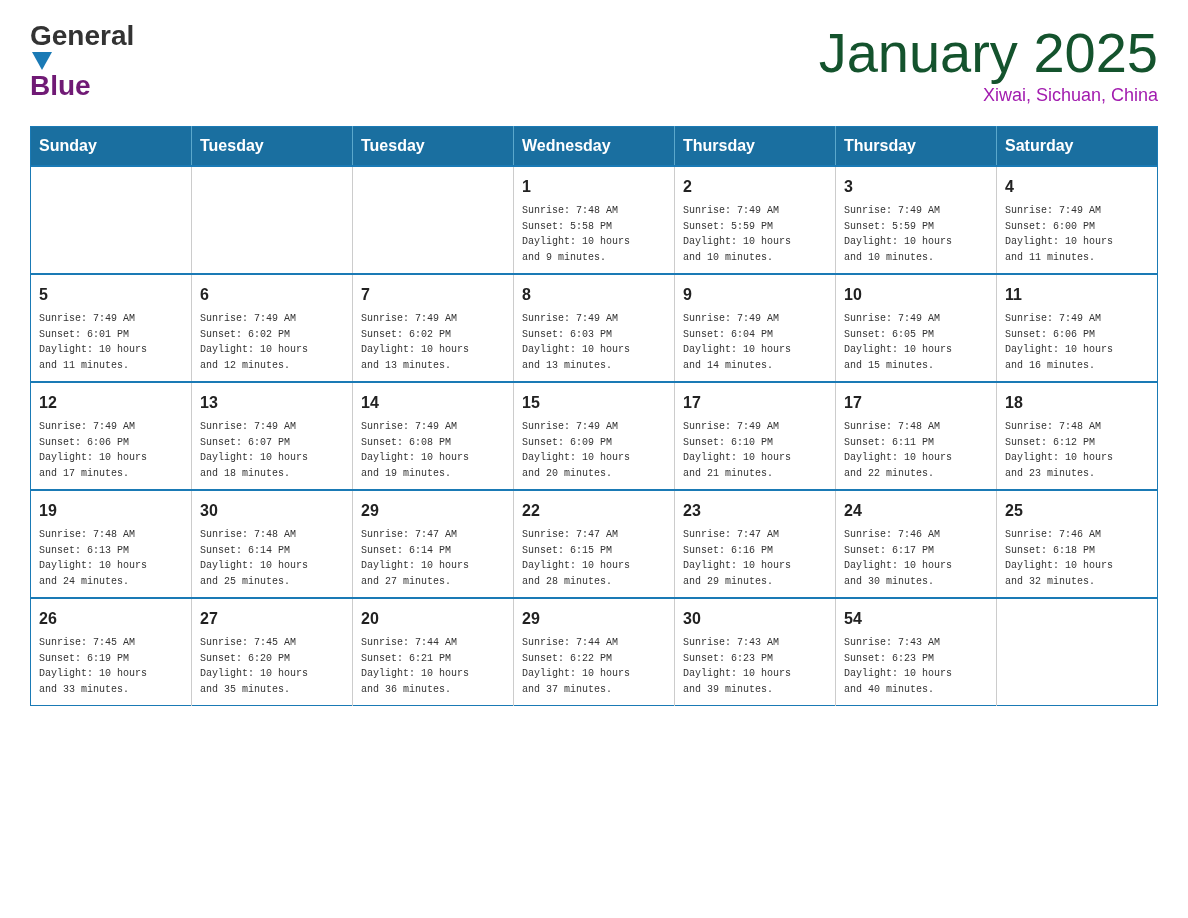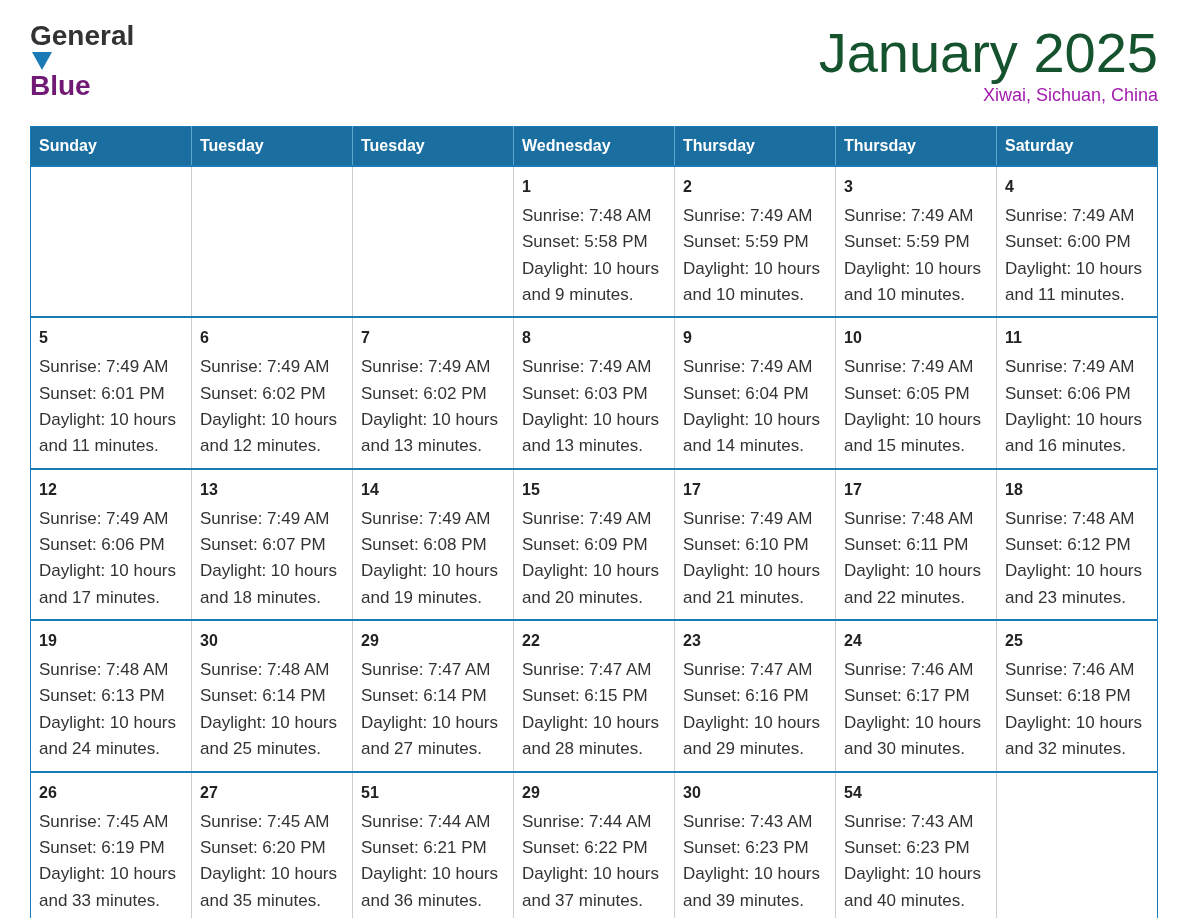--- a/index.html
+++ b/index.html
@@ -89,23 +89,24 @@
       border-right: none;
     }
     .day-number {
       font-size: 16px;
       font-weight: bold;
       color: #222;
       display: block;
       margin-bottom: 4px;
     }
     .day-info {
-      font-size: 17px;
+      font-size: 10px;
       color: #333;
       line-height: 1.55;
+      font-family: Liberation Mono, monospace;
     }
     .empty-cell {
       background: #fff;
     }
   </style>
 </head>
 <body>
 
 <div class="header">
   <div class="logo">
@@ -331,21 +332,21 @@
 and 33 minutes.</div>
         </td>
         <td>
           <span class="day-number">27</span>
           <div class="day-info" style="white-space: pre-line;">Sunrise: 7:45 AM
 Sunset: 6:20 PM
 Daylight: 10 hours
 and 35 minutes.</div>
         </td>
         <td>
-          <span class="day-number">51</span>
+          <span class="day-number">20</span>
           <div class="day-info" style="white-space: pre-line;">Sunrise: 7:44 AM
 Sunset: 6:21 PM
 Daylight: 10 hours
 and 36 minutes.</div>
         </td>
         <td>
           <span class="day-number">29</span>
           <div class="day-info" style="white-space: pre-line;">Sunrise: 7:44 AM
 Sunset: 6:22 PM
 Daylight: 10 hours

